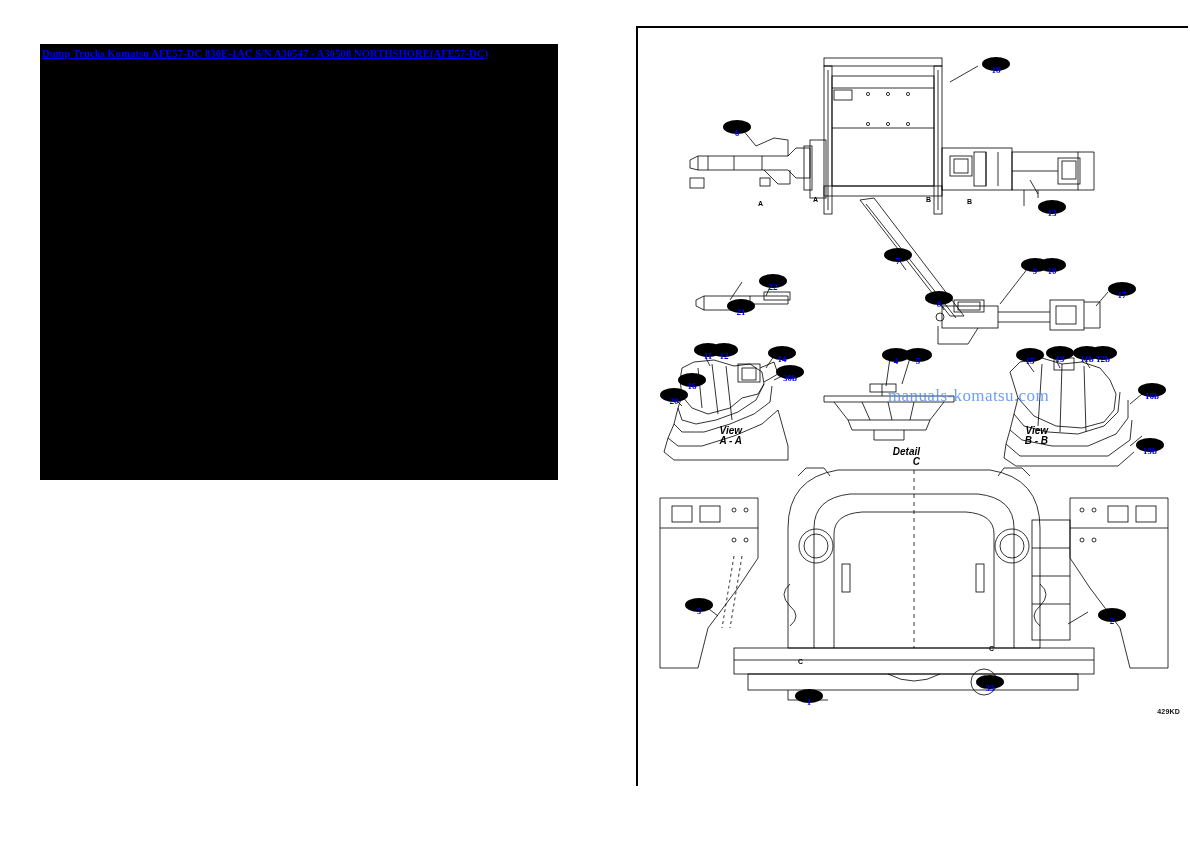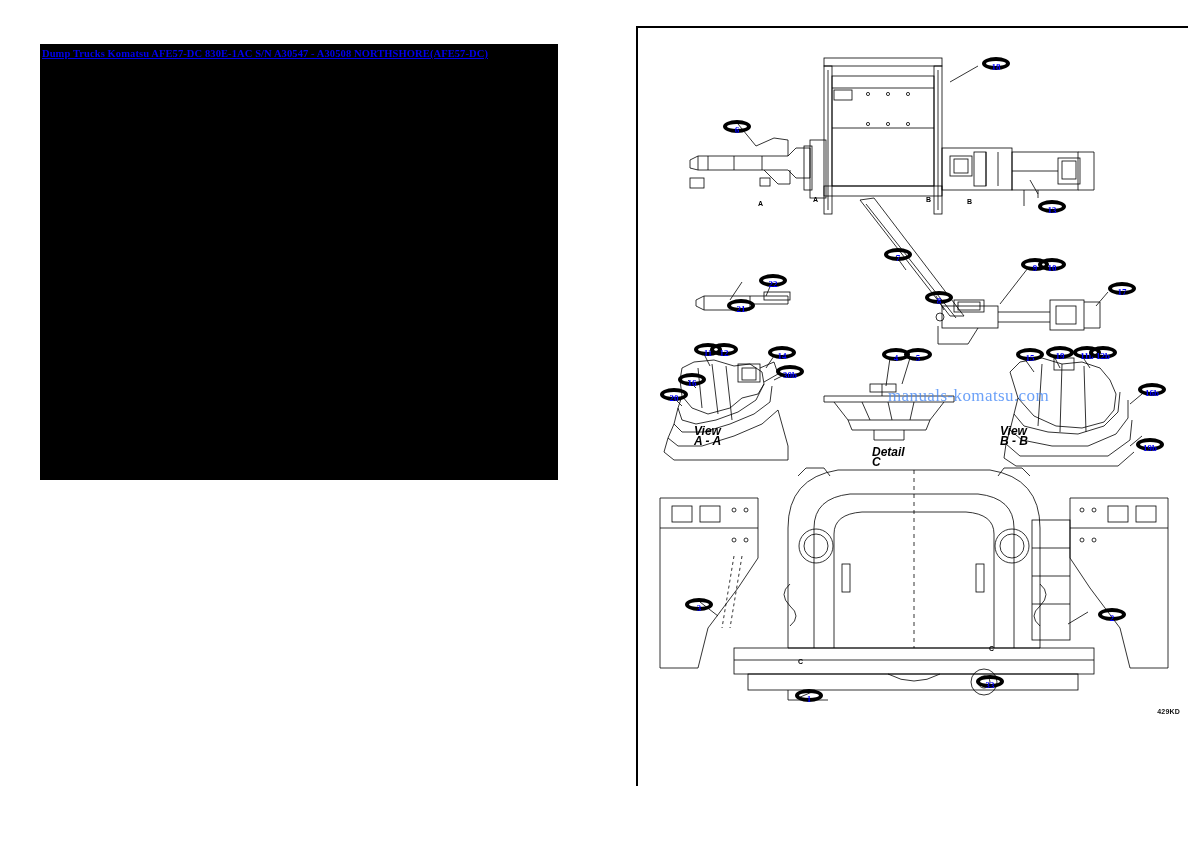--- a/index.html
+++ b/index.html
@@ -85,34 +85,34 @@
   .callout {
     position: absolute;
     color: #0000ff;
     font-family: "Liberation Serif", serif;
     font-size: 9px;
     font-weight: bold;
     width: 28px;
     height: 13px;
     line-height: 13px;
     text-align: center;
-    border: 4px solid #000000;
+    border: 7px solid #000000;
     border-radius: 50%;
     box-sizing: border-box;
     background: transparent;
     z-index: 4;
   }
   .viewlabel {
     position: absolute;
     font-family: "Liberation Sans", sans-serif;
-    font-size: 12px;
+    font-size: 10px;
     font-weight: bold;
     font-style: italic;
     color: #000;
-    text-align: left;
+    text-align: right;
     line-height: 10px;
     z-index: 2;
   }
   .secletter {
     position: absolute;
     font-family: "Liberation Sans", sans-serif;
     font-size: 7px;
     font-weight: bold;
     color: #000;
     z-index: 2;

